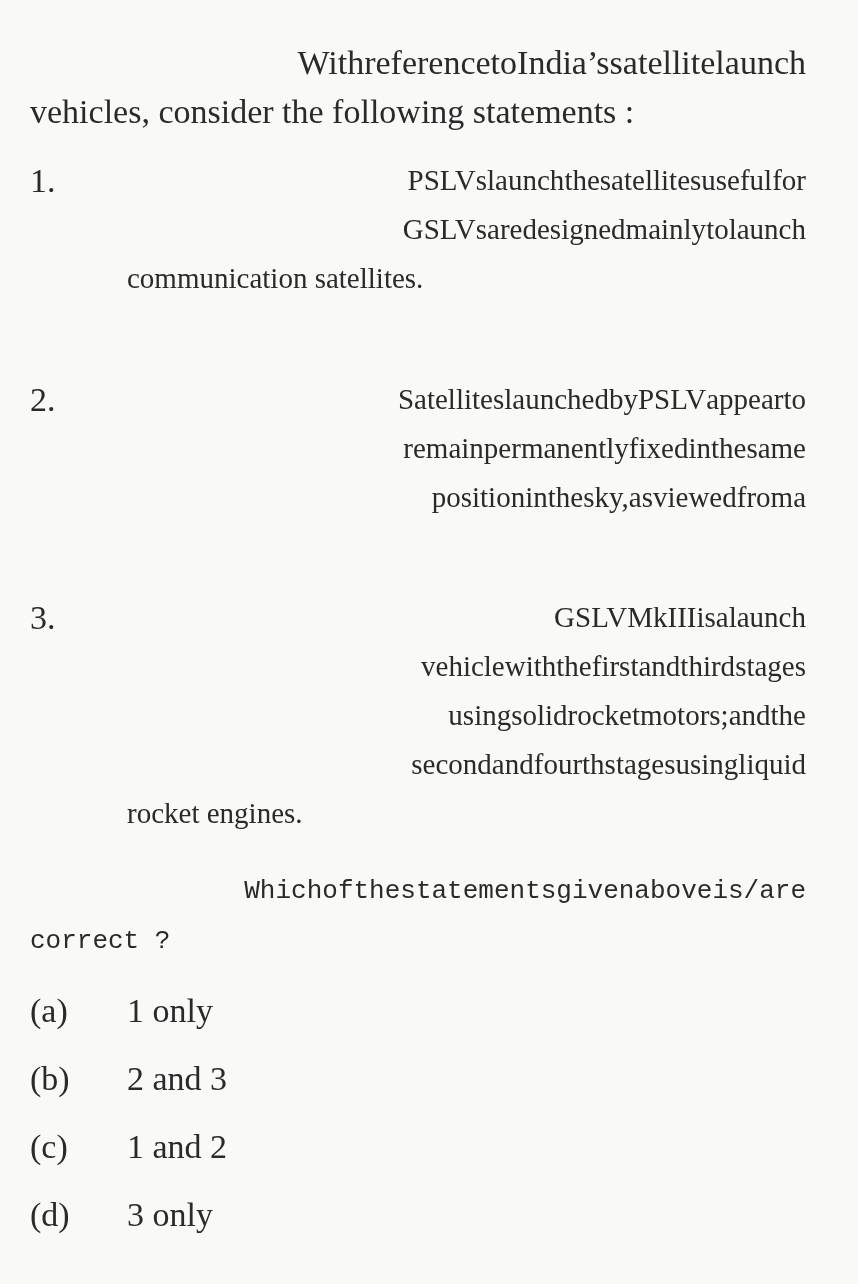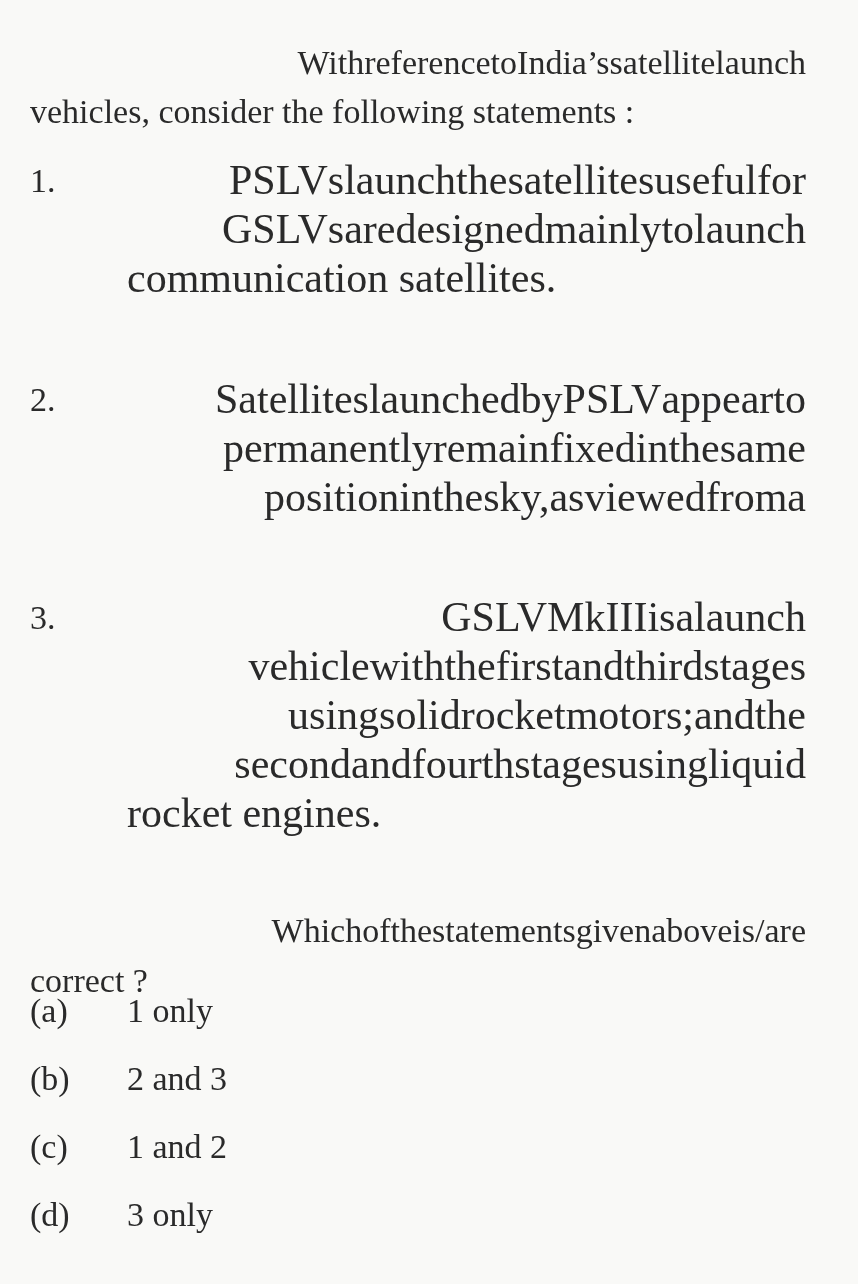--- a/index.html
+++ b/index.html
@@ -40,36 +40,37 @@
       left: 0;
       top: 0;
       font-size: 34px;
       line-height: 49px;
     }
     .statement .text {
       position: absolute;
       left: 97px;
       top: 0;
       width: 679px;
-      font-size: 42px;
+      font-size: 29px;
       line-height: 49px;
     }
     .jline {
       display: flex;
       justify-content: flex-end;
       white-space: nowrap;
     }
     .jline.left { justify-content: flex-start; gap: 0.3em; }
     .question {
       position: absolute;
       left: 30px;
-      top: 906px;
+      top: 866px;
       width: 776px;
-      font-size: 34px;
+      font-size: 26px;
       line-height: 50px;
+      font-family: Liberation Mono, monospace;
     }
     .options {
       position: absolute;
       left: 30px;
       top: 986px;
     }
     .option {
       position: relative;
       height: 68px;
       font-size: 34px;
@@ -136,22 +137,22 @@
     <div class="text">
       <div class="jline">
           <span>Satellites</span>
           <span>launched</span>
           <span>by</span>
           <span>PSLV</span>
           <span>appear</span>
           <span>to</span>
         </div>
       <div class="jline">
+          <span>remain</span>
           <span>permanently</span>
-          <span>remain</span>
           <span>fixed</span>
           <span>in</span>
           <span>the</span>
           <span>same</span>
         </div>
       <div class="jline">
           <span>position</span>
           <span>in</span>
           <span>the</span>
           <span>sky,</span>

